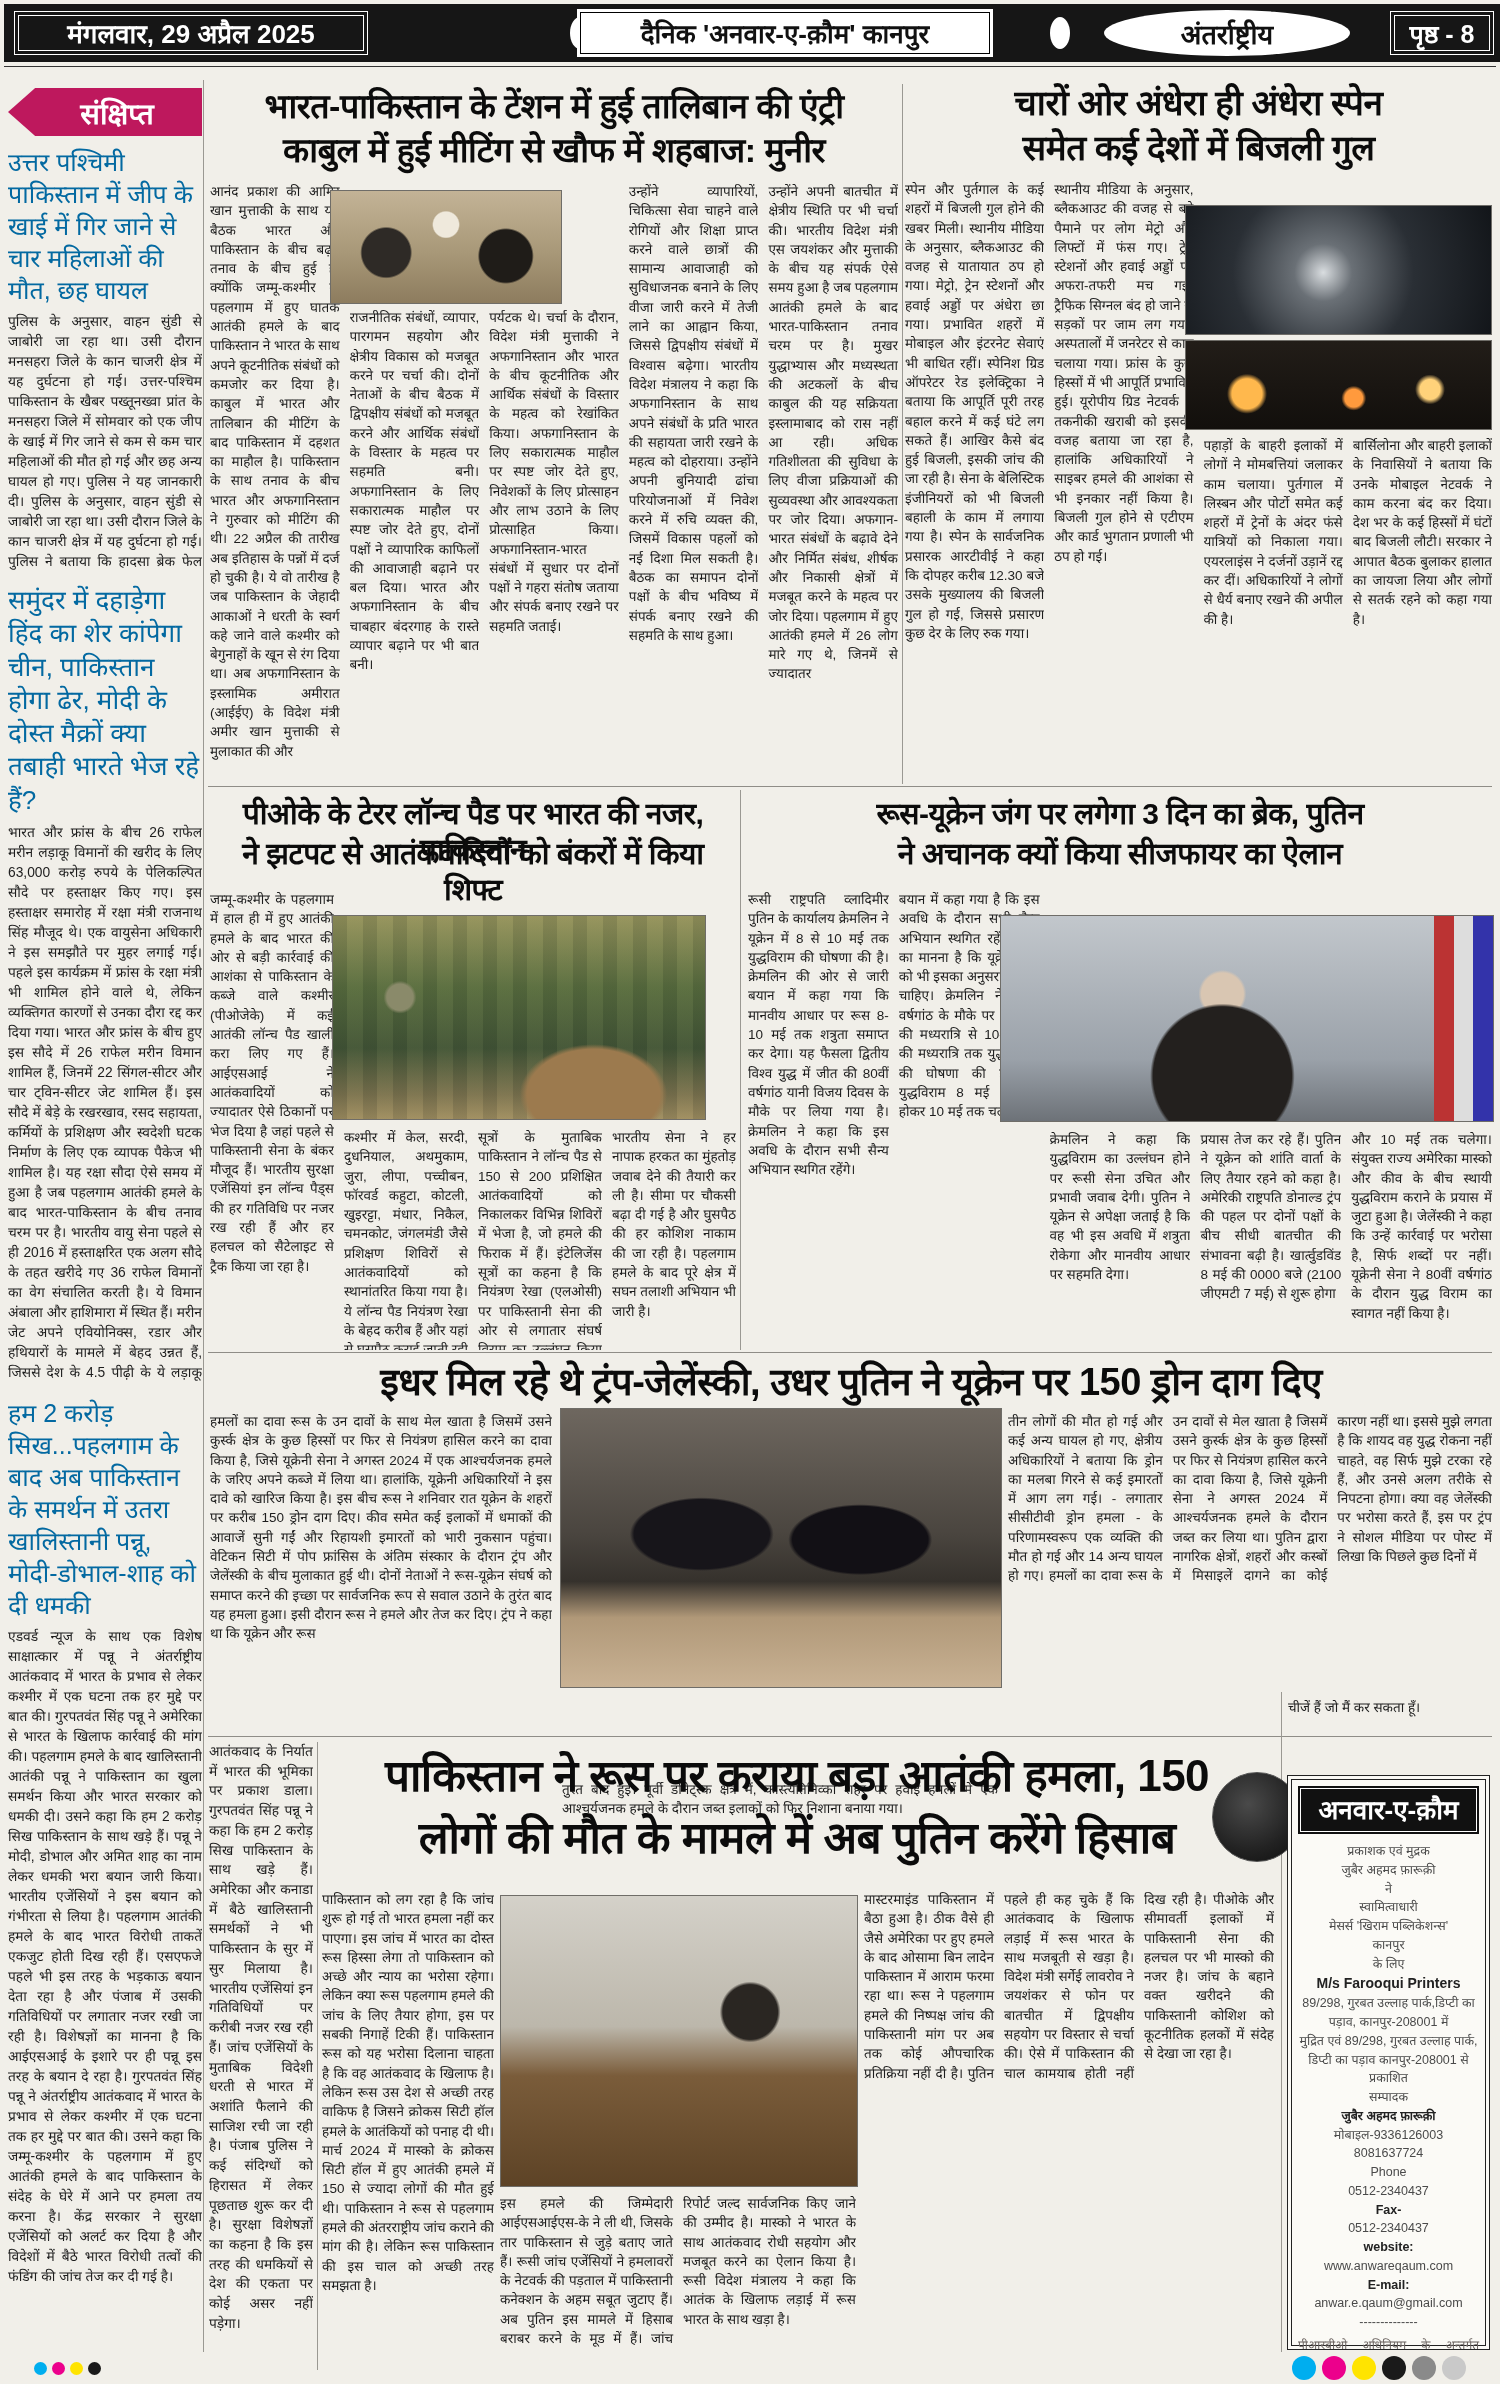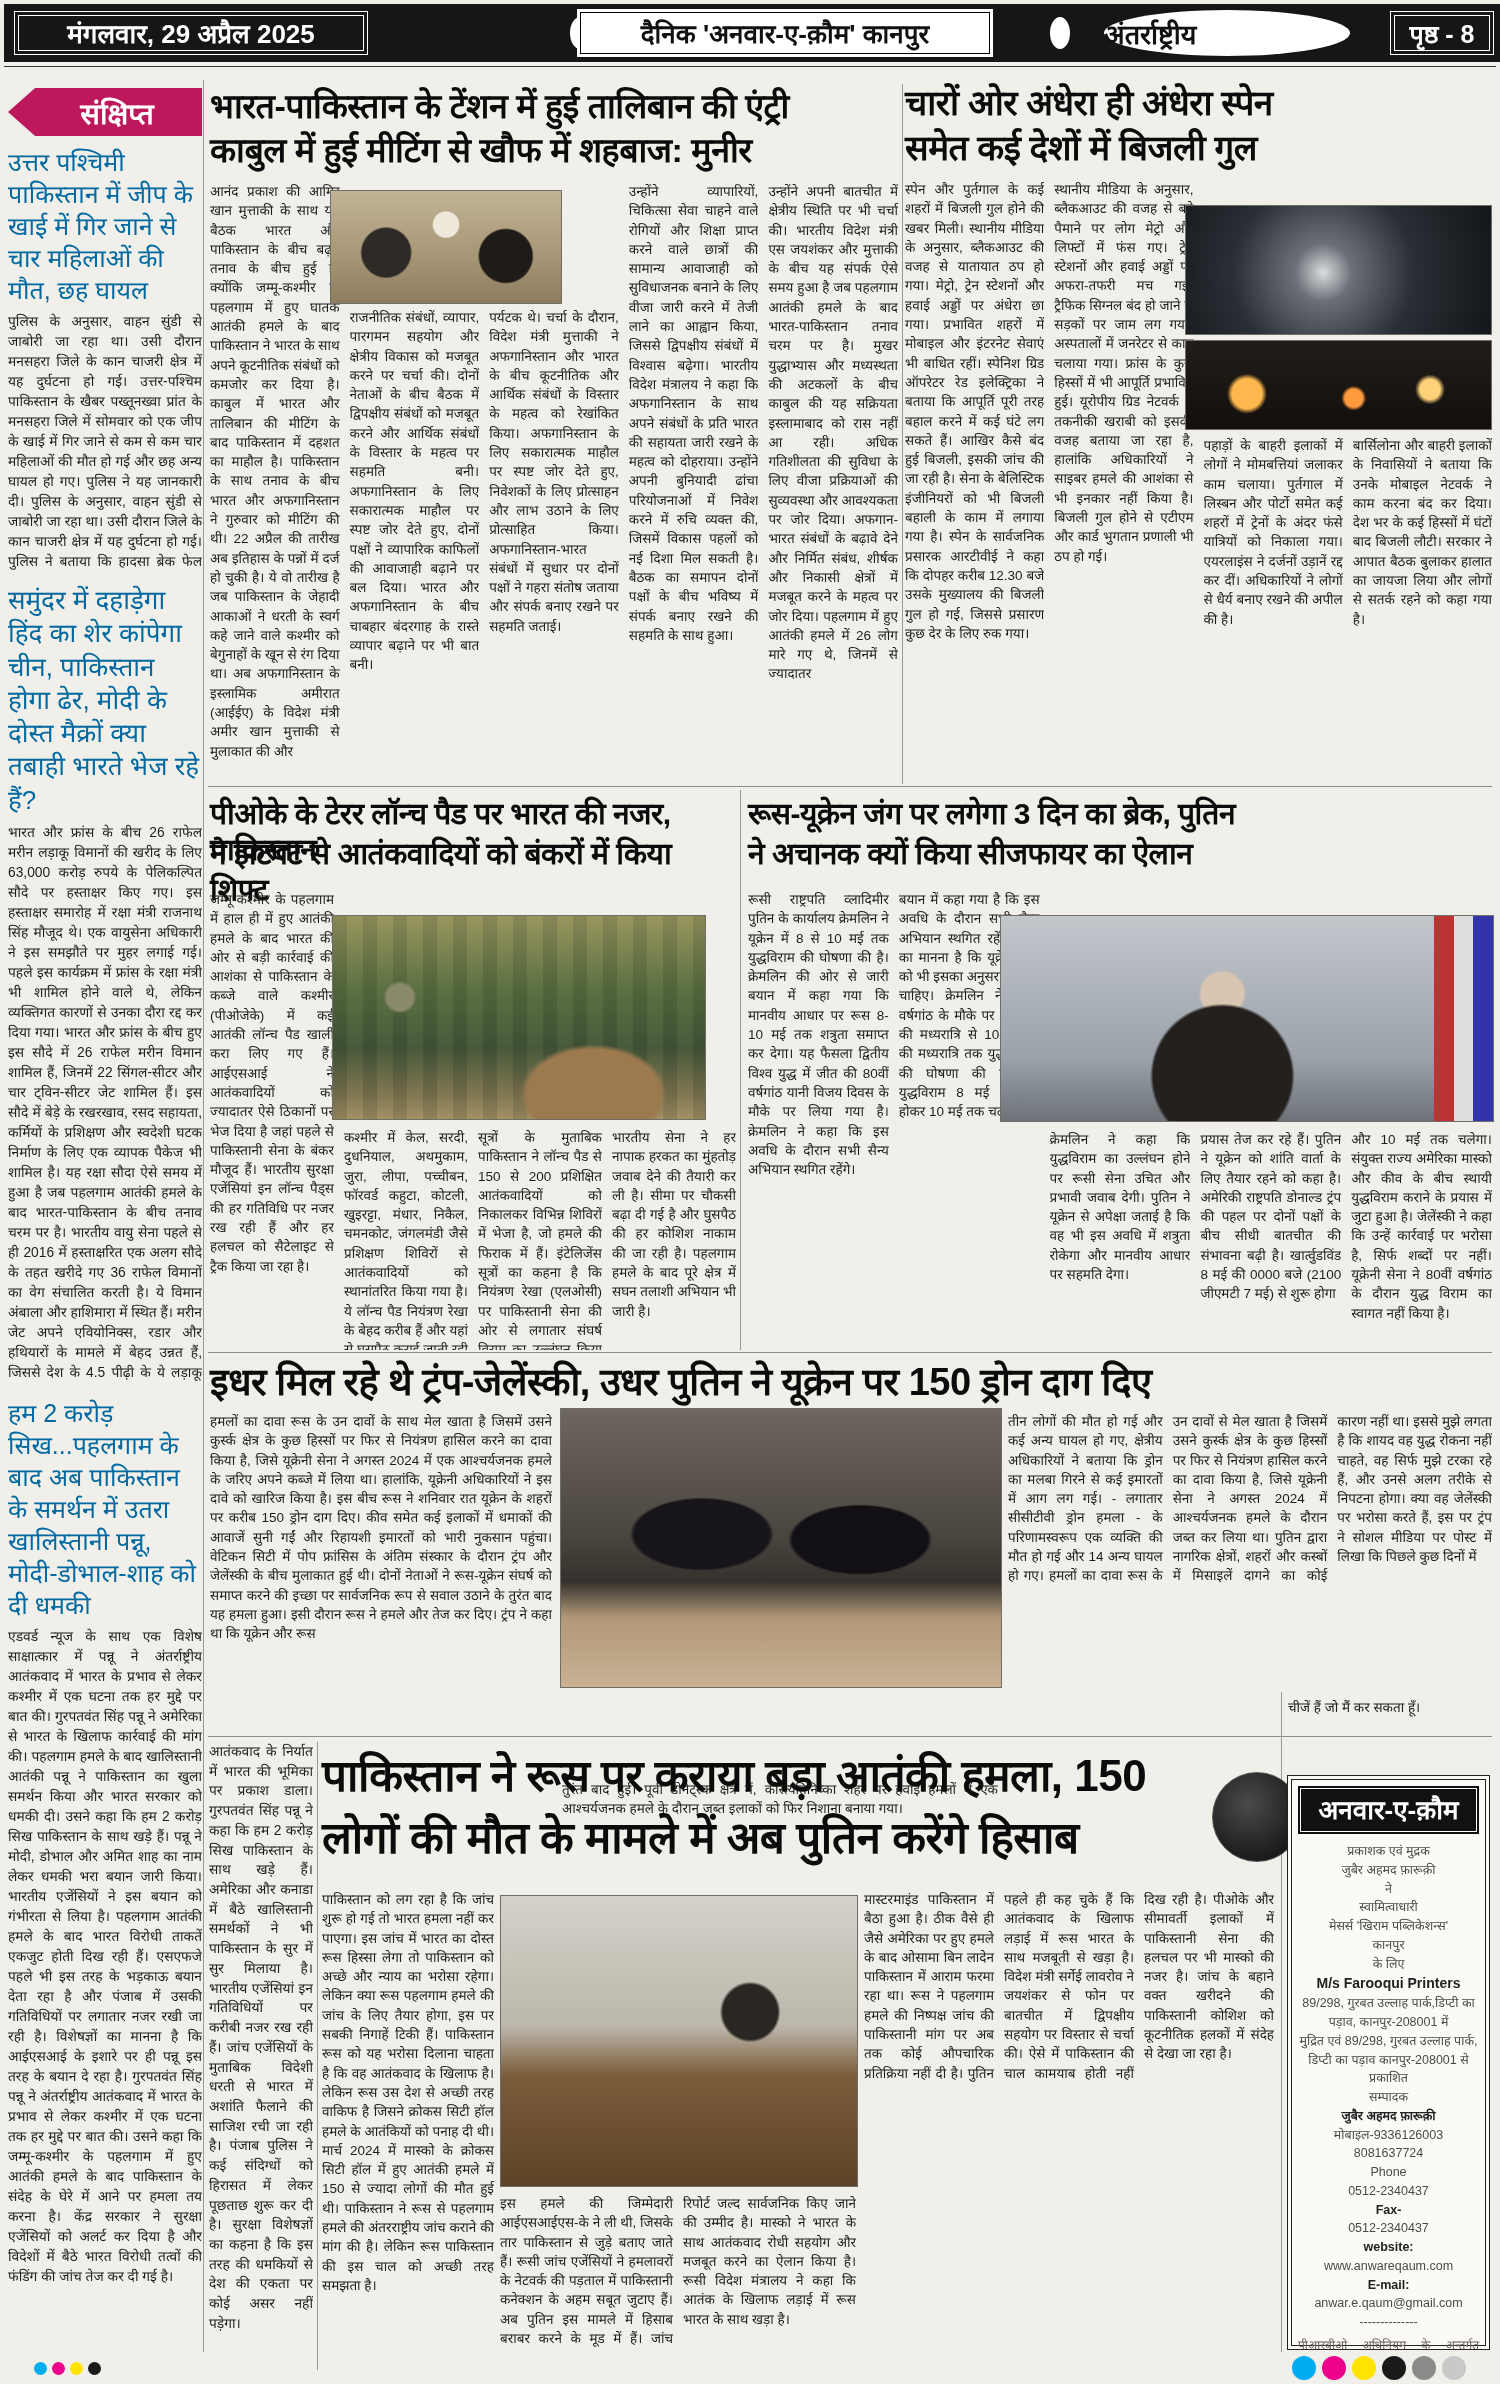--- a/index.html
+++ b/index.html
@@ -8,27 +8,27 @@
         box-shadow:0 0 6px rgba(0,0,0,.4);}
   
   .mast{position:absolute;left:4px;top:4px;width:1492px;height:58px;background:#161616;padding-left:16px;}
   .mast-box{position:absolute;display:flex;align-items:center;justify-content:center;
             color:#fff;font-weight:bold;border:1px solid #fff;
             box-shadow:inset 0 0 0 3px #161616, inset 0 0 0 4px #fff;}
   .mast-white{position:absolute;display:flex;align-items:center;justify-content:center;
               background:#fff;color:#111;font-weight:bold;border:1px solid #000;
               box-shadow:0 0 0 3px #fff;}
   .dot{position:absolute;width:20px;height:32px;border-radius:50%;background:#fff;}
-  .ellipse{position:absolute;display:flex;align-items:center;
+  .ellipse{position:absolute;display:flex;align-items:center;justify-content:center;
            background:#fff;color:#111;font-weight:bold;border-radius:50%;}
   
   .vline{position:absolute;width:1px;background:#9a9892;}
   .hline{position:absolute;height:1px;background:#8f8d87;}
   
-  .hl{position:absolute;font-weight:bold;color:#0b0b0b;text-align:left;line-height:1.2;
+  .hl{position:absolute;font-weight:bold;color:#0b0b0b;text-align:center;line-height:1.2;
       letter-spacing:-.5px;}
   .col-set{position:absolute;display:flex;gap:10px;overflow:hidden;}
   .col{flex:1 1 0;font-size:13.5px;line-height:1.43;text-align:justify;color:#1d1d1d;overflow:hidden;}
   .txt{position:absolute;font-size:13.5px;line-height:1.43;text-align:justify;color:#1d1d1d;overflow:hidden;}
   
   #sidebar{position:absolute;left:8px;top:82px;width:194px;height:2268px;overflow:hidden;}
   .ribbon{height:48px;background:#be185d;clip-path:polygon(0 50%,14% 0,100% 0,100% 100%,14% 100%);
           display:flex;align-items:center;justify-content:center;color:#fff;font-weight:bold;
           font-size:29px;margin:6px 0 10px 0;padding-left:24px;}
   .sb-hl{font-weight:normal;color:#0369a1;line-height:1.28;margin:6px 0;}

